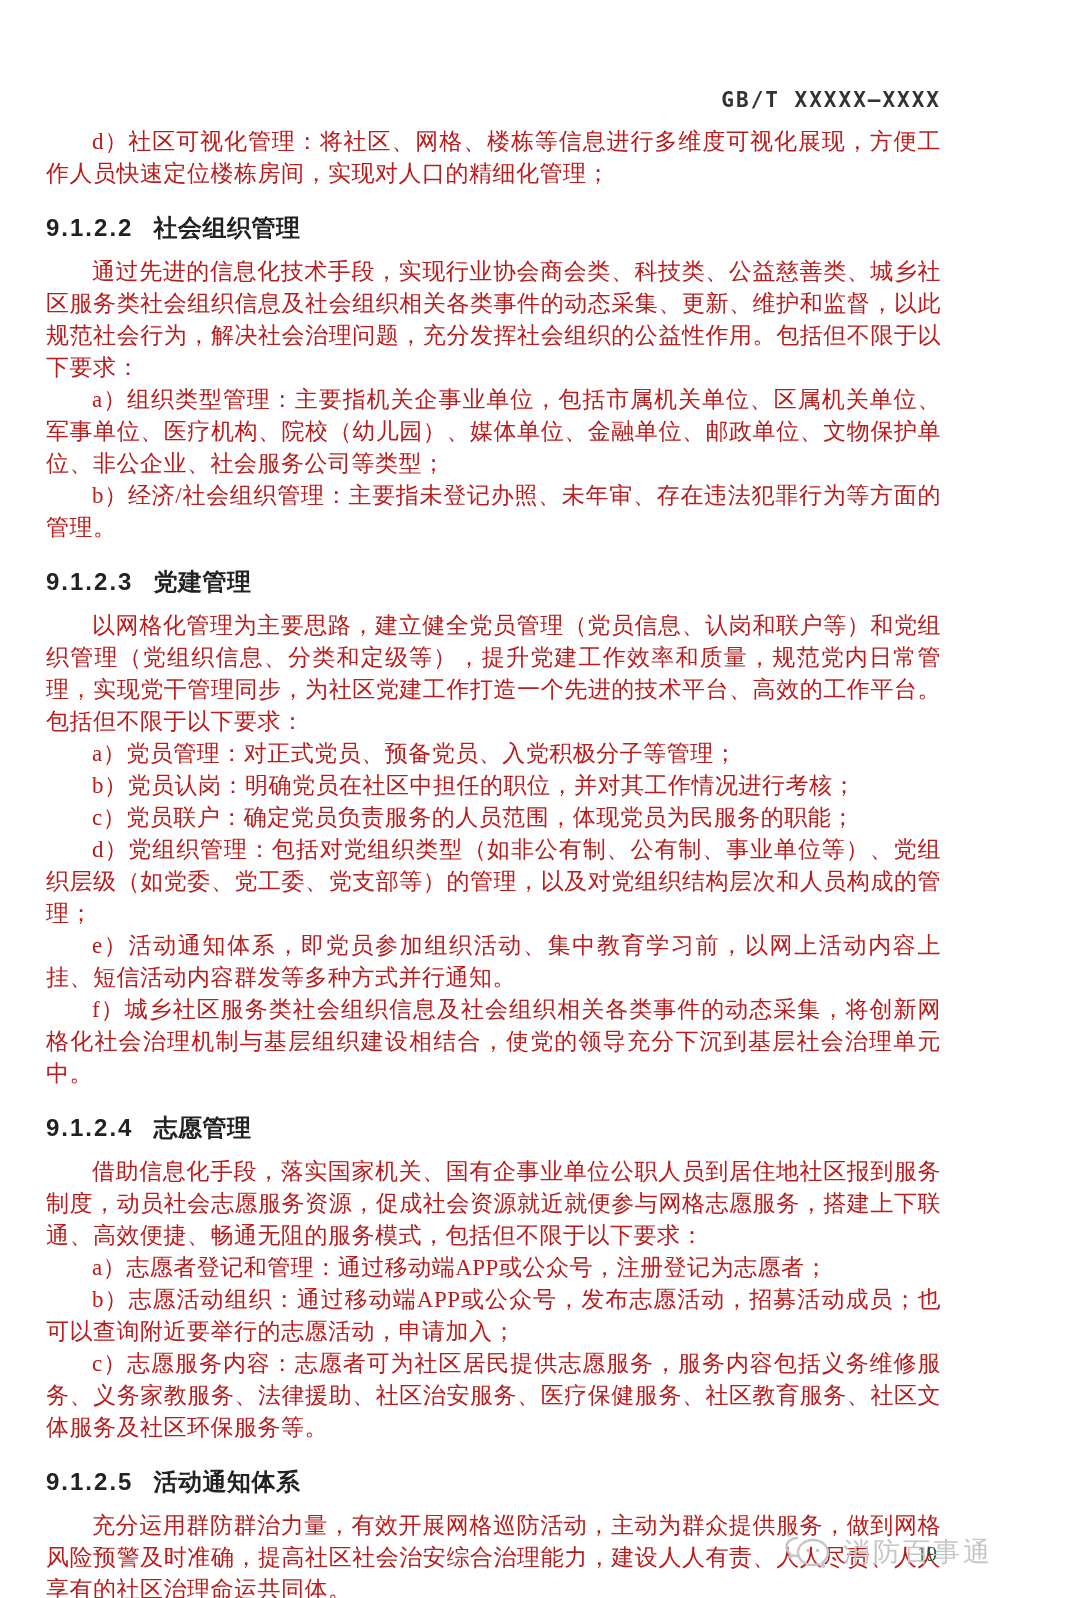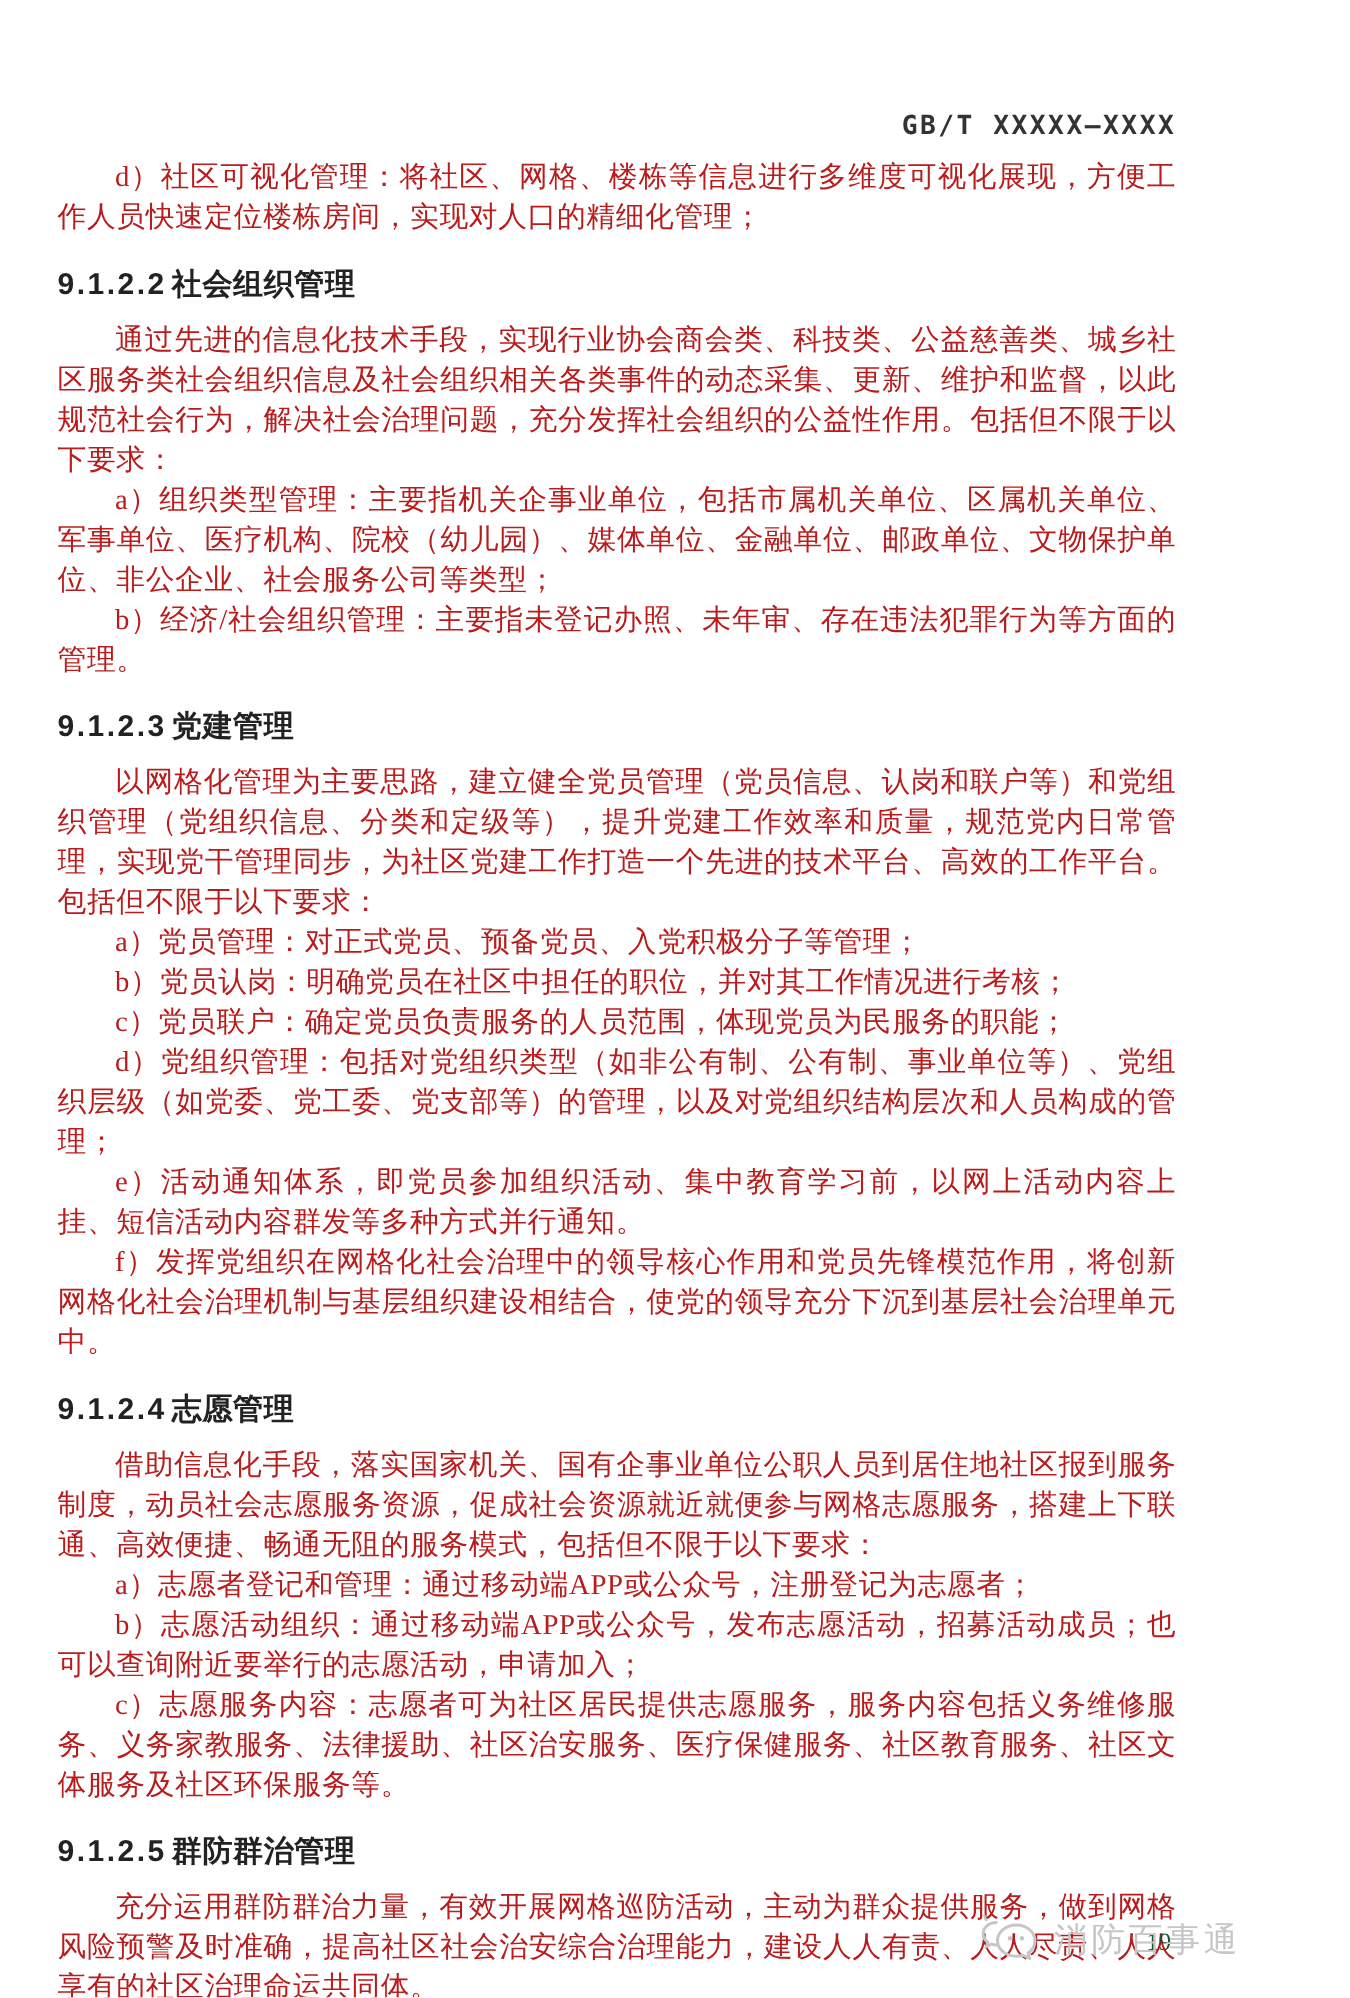--- a/index.html
+++ b/index.html
@@ -39,21 +39,21 @@
   }
   h2.h {
     margin: 22px 0 12px 0;
     font-family: "Liberation Sans", "DejaVu Sans", sans-serif;
     font-weight: 600;
     font-size: 24px;
     line-height: 32px;
     color: #222222;
     letter-spacing: 0.5px;
   }
-  h2.h .hnum { margin-right: 4px; letter-spacing: 2px; }
+  h2.h .hnum { margin-right: 20px; letter-spacing: 2px; }
   .page-number {
     position: absolute;
     right: 80px;
     bottom: 32px;
     font-size: 20px;
     color: #14532d;
     z-index: 1;
     font-family: "Liberation Serif", serif;
   }
   .watermark {
@@ -91,30 +91,30 @@
     <p class="para">b）经济/社会组织管理：主要指未登记办照、未年审、存在违法犯罪行为等方面的管理。</p>
 
     <h2 class="h"><span class="hnum">9.1.2.3</span><span class="htitle">党建管理</span></h2>
 
     <p class="para">以网格化管理为主要思路，建立健全党员管理（党员信息、认岗和联户等）和党组织管理（党组织信息、分类和定级等），提升党建工作效率和质量，规范党内日常管理，实现党干管理同步，为社区党建工作打造一个先进的技术平台、高效的工作平台。包括但不限于以下要求：</p>
     <p class="para">a）党员管理：对正式党员、预备党员、入党积极分子等管理；</p>
     <p class="para">b）党员认岗：明确党员在社区中担任的职位，并对其工作情况进行考核；</p>
     <p class="para">c）党员联户：确定党员负责服务的人员范围，体现党员为民服务的职能；</p>
     <p class="para">d）党组织管理：包括对党组织类型（如非公有制、公有制、事业单位等）、党组织层级（如党委、党工委、党支部等）的管理，以及对党组织结构层次和人员构成的管理；</p>
     <p class="para">e）活动通知体系，即党员参加组织活动、集中教育学习前，以网上活动内容上挂、短信活动内容群发等多种方式并行通知。</p>
-    <p class="para">f）发挥党组织在网格化社会治理中的领导核心作用和党员先锋模范作用，将创新网格化社会治理机制与基层组织建设相结合，使党的领导充分下沉到基层社会治理单元中。</p>
+    <p class="para">f）城乡社区服务类社会组织信息及社会组织相关各类事件的动态采集，将创新网格化社会治理机制与基层组织建设相结合，使党的领导充分下沉到基层社会治理单元中。</p>
 
     <h2 class="h"><span class="hnum">9.1.2.4</span><span class="htitle">志愿管理</span></h2>
 
     <p class="para">借助信息化手段，落实国家机关、国有企事业单位公职人员到居住地社区报到服务制度，动员社会志愿服务资源，促成社会资源就近就便参与网格志愿服务，搭建上下联通、高效便捷、畅通无阻的服务模式，包括但不限于以下要求：</p>
     <p class="para">a）志愿者登记和管理：通过移动端APP或公众号，注册登记为志愿者；</p>
     <p class="para">b）志愿活动组织：通过移动端APP或公众号，发布志愿活动，招募活动成员；也可以查询附近要举行的志愿活动，申请加入；</p>
     <p class="para">c）志愿服务内容：志愿者可为社区居民提供志愿服务，服务内容包括义务维修服务、义务家教服务、法律援助、社区治安服务、医疗保健服务、社区教育服务、社区文体服务及社区环保服务等。</p>
 
-    <h2 class="h"><span class="hnum">9.1.2.5</span><span class="htitle">群防群治管理</span></h2>
+    <h2 class="h"><span class="hnum">9.1.2.5</span><span class="htitle">活动通知体系</span></h2>
 
     <p class="para">充分运用群防群治力量，有效开展网格巡防活动，主动为群众提供服务，做到网格风险预警及时准确，提高社区社会治安综合治理能力，建设人人有责、人人尽责、人人享有的社区治理命运共同体。</p>
 
     <h2 class="h h-wide"></h2>
   </div>
 
   <div class="page-number">19</div>
 
   <div class="watermark">
     <span>

